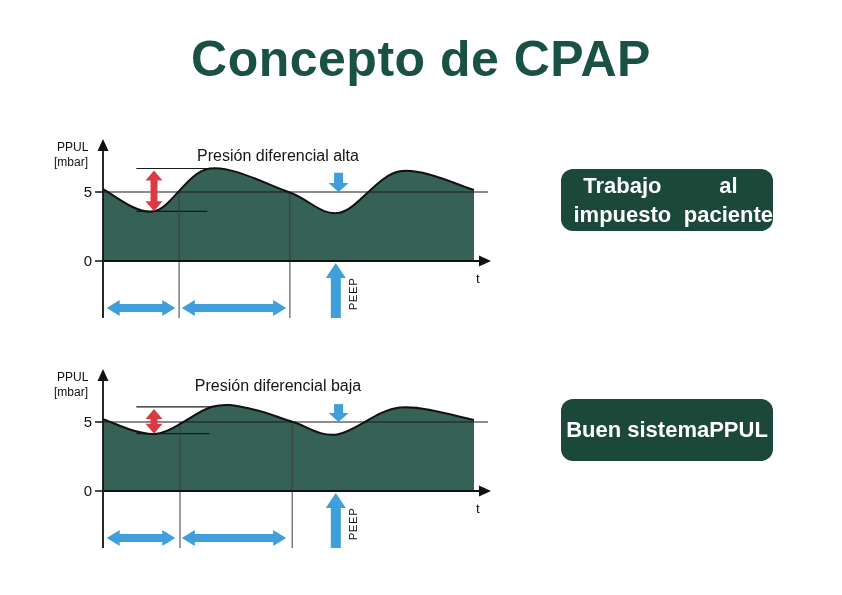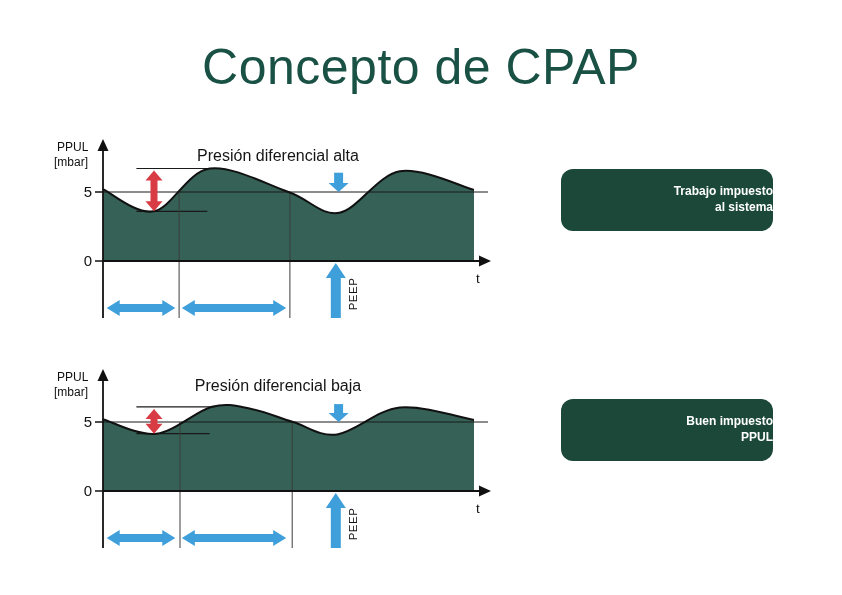--- a/index.html
+++ b/index.html
@@ -1,31 +1,31 @@
 <!DOCTYPE html>
 <html><head>
 <meta charset="utf-8">
 <style>
   html,body{margin:0;padding:0;background:#ffffff;}
   .canvas{position:relative;width:842px;height:595px;background:#ffffff;overflow:hidden;
           font-family:"Liberation Sans",sans-serif;}
-  .main-title{position:absolute;top:34px;left:0;right:0;margin:8px;text-align:center;
-              font-size:50px;font-weight:normal;letter-spacing:0.5px;color:#1A5145;line-height:1;}
+  .main-title{position:absolute;top:34px;left:0;right:0;margin:0;text-align:center;
+              font-size:50px;font-weight:bold;letter-spacing:0.5px;color:#1A5145;line-height:1;}
   .chart-wrap{position:absolute;left:47px;width:470px;height:210px;}
   .chart-top{top:130px;}
   .chart-bottom{top:360px;}
   svg{display:block;overflow:visible;}
   .t-ylab{font-family:"Liberation Sans",sans-serif;font-size:12px;fill:#111;}
   .t-tick{font-family:"Liberation Sans",sans-serif;font-size:15px;fill:#111;}
   .t-chart-title{font-family:"Liberation Sans",sans-serif;font-size:16px;fill:#151515;}
   .t-xlab{font-family:"Liberation Sans",sans-serif;font-size:13.5px;fill:#111;}
   .t-peep{font-family:"Liberation Sans",sans-serif;font-size:11.5px;fill:#111;letter-spacing:0.5px;}
   .side-label{position:absolute;left:561px;width:212px;height:62px;background:#1B4838;
-              border-radius:12px;display:flex;flex-direction:column;justify-content:center;
-              align-items:flex-end;color:#ffffff;font-weight:bold;font-size:12px;line-height:1.32;
+              border-radius:12px;display:flex;flex-direction:row;justify-content:center;
+              align-items:center;color:#ffffff;font-weight:bold;font-size:22px;line-height:1.32;
               text-align:center;box-sizing:border-box;}
   .side-label-1{top:169px;}
   .side-label-2{top:399px;}
 </style>
 </head>
 <body>
 
 <div class="canvas">
 
   <h1 class="main-title">Concepto de CPAP</h1>
@@ -105,21 +105,21 @@
       <text class="t-tick" x="45" y="67" text-anchor="end">5</text>
       <text class="t-tick" x="45" y="136" text-anchor="end">0</text>
       <text class="t-chart-title" x="231" y="31" text-anchor="middle">Presión diferencial baja</text>
       <text class="t-xlab" x="429" y="153">t</text>
       <text class="t-peep" x="310" y="164" text-anchor="middle" transform="rotate(-90 310 164)">PEEP</text>
     </svg>
   </div>
 
   <div class="side-label side-label-1">
     <div>Trabajo impuesto</div>
-    <div>al sistema</div>
+    <div>al paciente</div>
   </div>
 
   <div class="side-label side-label-2">
-    <div>Buen impuesto</div>
+    <div>Buen sistema</div>
     <div>PPUL</div>
   </div>
 
 </div>
 
 </body></html>

